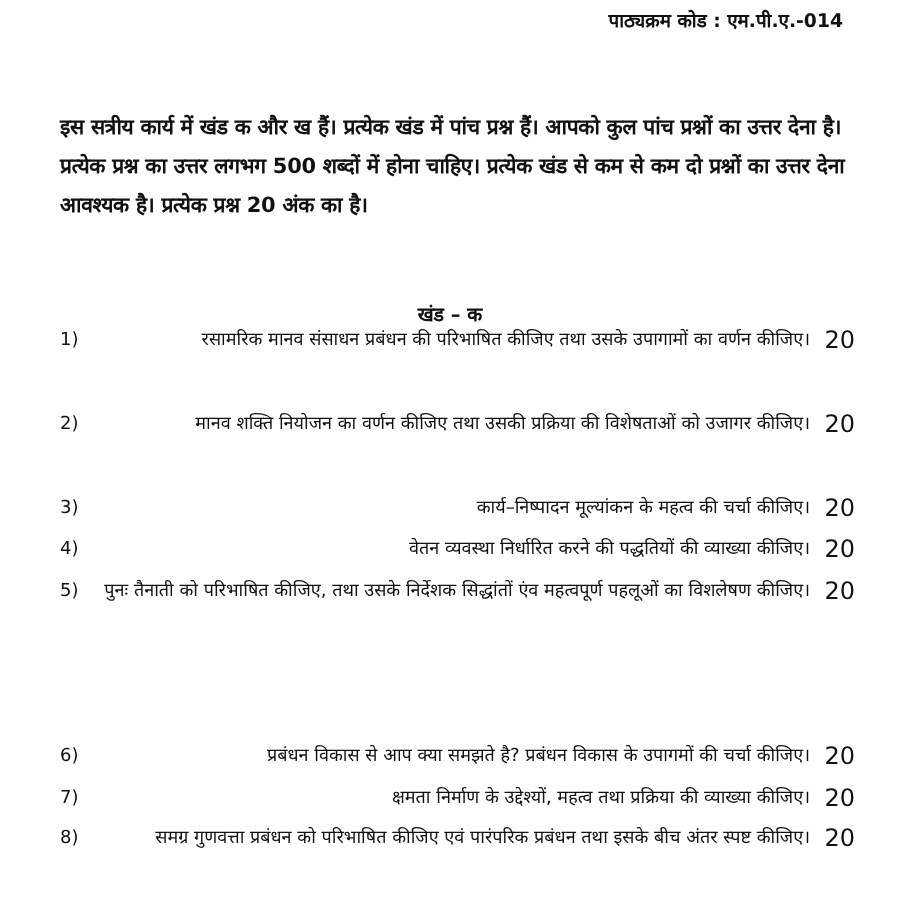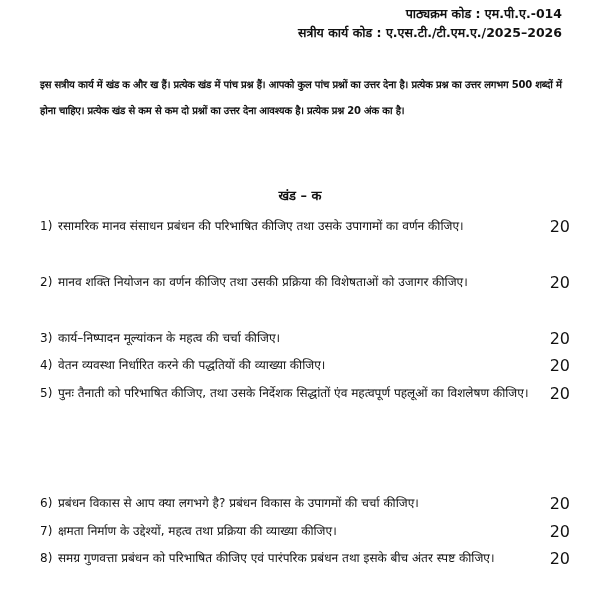--- a/index.html
+++ b/index.html
@@ -28,21 +28,21 @@
       font-size: 12.5px;
       line-height: 19px;
       font-weight: bold;
     }
     .header .hline { white-space: nowrap; }
     .intro {
       position: absolute;
       left: 40px;
       top: 72px;
       width: 530px;
-      font-size: 10px;
+      font-size: 14px;
       line-height: 26px;
       font-weight: bold;
       letter-spacing: -0.2px;
     }
     .section-title {
       position: absolute;
       left: 0;
       width: 600px;
       text-align: center;
       font-size: 13px;
@@ -57,41 +57,41 @@
     }
     .q .qnum {
       position: absolute;
       left: 0;
       top: 0;
     }
     .q .qtext {
       display: block;
       padding-left: 18px;
       padding-right: 30px;
+      text-align: right;
     }
     .q .marks {
       position: absolute;
       right: 0;
       bottom: 0;
       font-size: 16px;
     }
   </style>
 </head>
 <body>
 
 <div class="page">
 
   <div class="header">
     <div class="hline">पाठ्यक्रम कोड : एम.पी.ए.-014</div>
-    <div class="hline">सत्रीय कार्य कोड : ए.एस.टी./टी.एम.ए./2025–2026</div>
   </div>
 
   <div class="intro">इस सत्रीय कार्य में खंड क और ख हैं। प्रत्येक खंड में पांच प्रश्न हैं। आपको कुल पांच प्रश्नों का उत्तर  देना है। प्रत्येक प्रश्न का उत्तर लगभग 500 शब्दों  में होना चाहिए। प्रत्येक खंड से कम से कम दो प्रश्नों का उत्तर देना आवश्यक है। प्रत्येक प्रश्न 20 अंक का  है।</div>
 
-  <div class="section-title" style="top:186px;">खंड – क</div>
+  <div class="section-title" style="top:200px;">खंड – क</div>
 
   <div class="q" style="top:213px;">
     <span class="qnum">1)</span>
     <span class="qtext">रसामरिक मानव संसाधन प्रबंधन की परिभाषित कीजिए तथा उसके उपागामों का वर्णन कीजिए।</span>
     <span class="marks">20</span>
   </div>
 
   <div class="q" style="top:269px;">
     <span class="qnum">2)</span>
     <span class="qtext">मानव शक्ति नियोजन का वर्णन कीजिए तथा उसकी प्रक्रिया की विशेषताओं को उजागर कीजिए।</span>
@@ -112,21 +112,21 @@
 
   <div class="q" style="top:380px;">
     <span class="qnum">5)</span>
     <span class="qtext">पुनः तैनाती को परिभाषित कीजिए, तथा उसके निर्देशक सिद्धांतों एंव महत्वपूर्ण पहलूओं का विशलेषण कीजिए।</span>
     <span class="marks">20</span>
   </div>
 
 
   <div class="q" style="top:490px;">
     <span class="qnum">6)</span>
-    <span class="qtext">प्रबंधन विकास से आप क्या लगभगे है? प्रबंधन विकास के उपागमों की चर्चा कीजिए।</span>
+    <span class="qtext">प्रबंधन विकास से आप क्या समझते है? प्रबंधन विकास के उपागमों की चर्चा कीजिए।</span>
     <span class="marks">20</span>
   </div>
 
   <div class="q" style="top:518px;">
     <span class="qnum">7)</span>
     <span class="qtext">क्षमता निर्माण के उद्देश्यों, महत्व तथा प्रक्रिया की व्याख्या कीजिए।</span>
     <span class="marks">20</span>
   </div>
 
   <div class="q" style="top:545px;">

